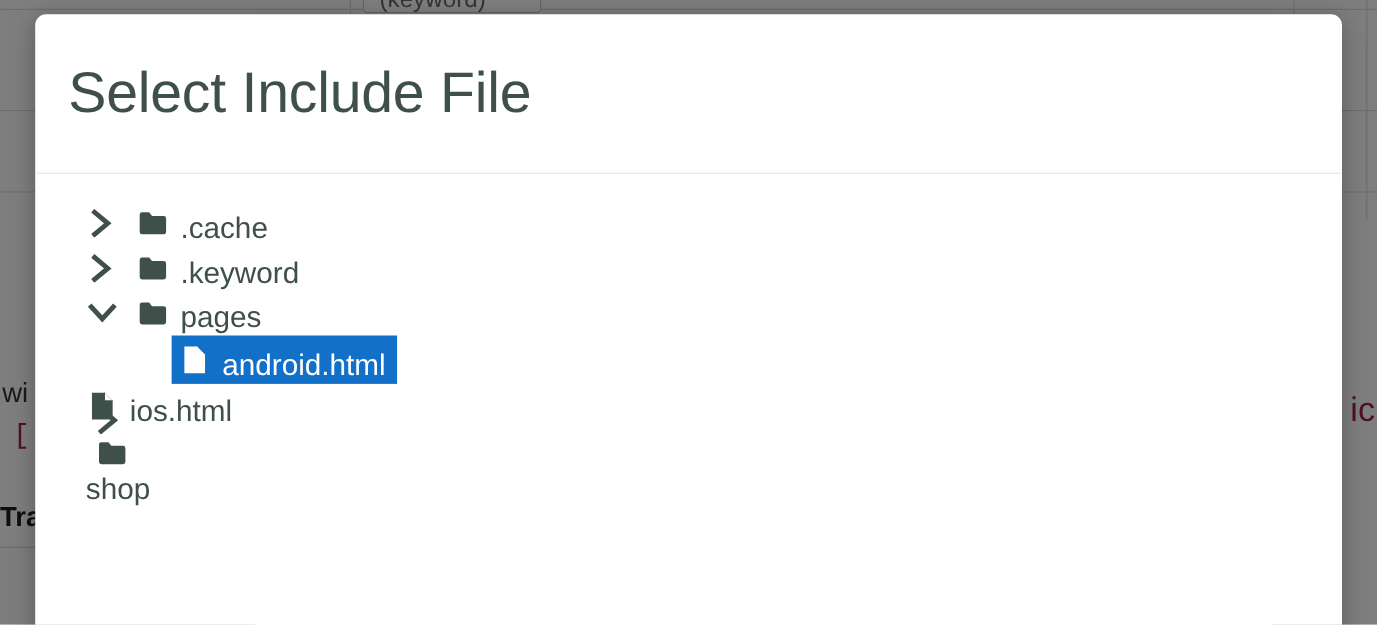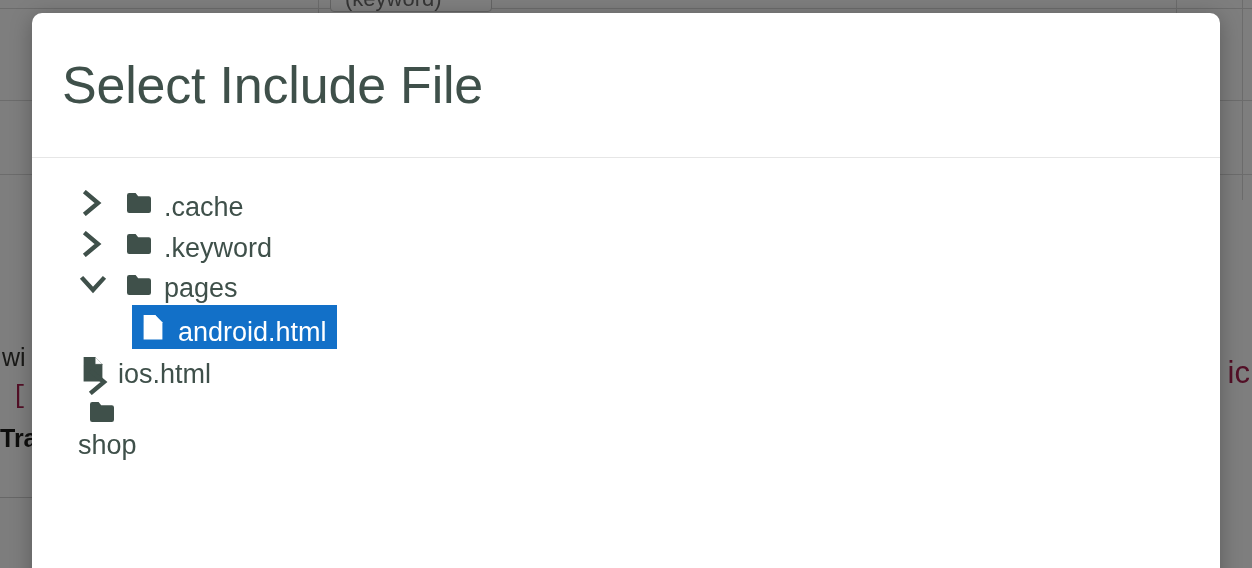--- a/index.html
+++ b/index.html
@@ -67,21 +67,21 @@
     left: 12px;
     top: 382px;
     font-size: 25px;
     color: #a61e4d;
     font-family: "Liberation Mono", monospace;
     white-space: nowrap;
   }
   .bg-text-left-tra {
     position: absolute;
     left: 0px;
-    top: 424px;
+    top: 456px;
     font-size: 25px;
     font-weight: bold;
     color: #1d1d1b;
     white-space: nowrap;
   }
   .bg-text-right-ic {
     position: absolute;
     right: 2px;
     top: 355px;
     font-size: 31px;
@@ -190,21 +190,21 @@
     display: inline-flex;
     align-items: center;
     background: #1270c8;
     color: #ffffff;
     height: 44px;
     padding: 0 10px 0 6px;
     box-sizing: border-box;
   }
   .tree-row.selected {
     padding-left: 16px;
-    margin-left: 84px;
+    margin-left: 108px;
     height: 44px;
   }
 </style>
 </head>
 <body>
 
 <div id="backdrop-page">
   <div class="bg-hline" style="top:8px;"></div>
   <div class="bg-hline" style="top:100px;"></div>
   <div class="bg-hline" style="top:174px;"></div>

